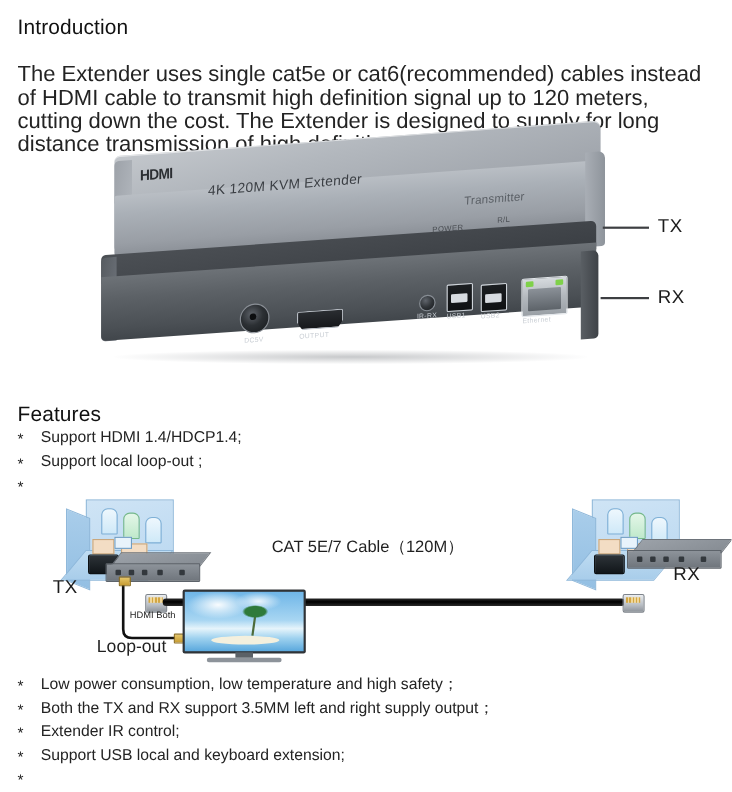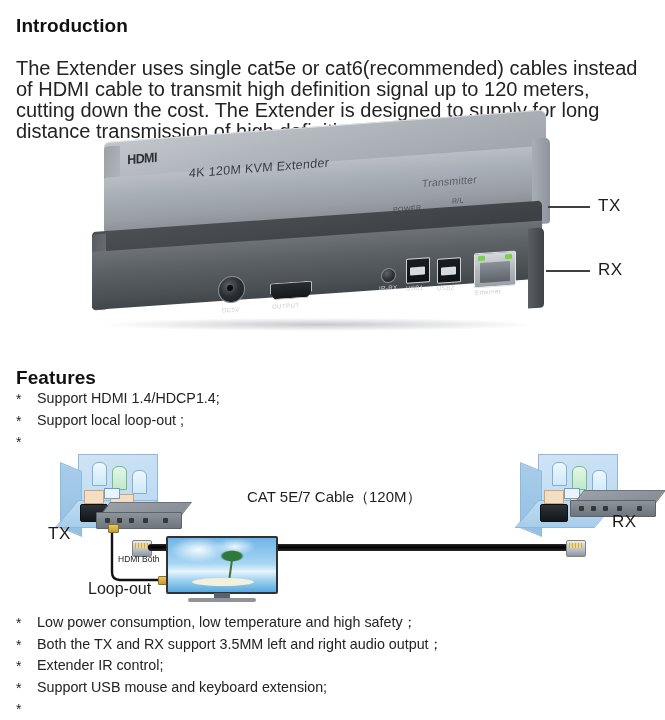--- a/index.html
+++ b/index.html
@@ -14,21 +14,21 @@
     overflow: hidden;
     font-family: "Liberation Sans", sans-serif;
     color: #1c1c1c;
     -webkit-font-smoothing: antialiased;
   }
 
   
   .section-heading {
     position: absolute;
     font-size: 19px;
-    font-weight: bold;
+    font-weight: normal;
     letter-spacing: 0.1px;
     color: #111111;
   }
   #intro-heading { left: 16px; top: 2px; }
   #features-heading { left: 16px; top: 354px; }
 
   
   .body-paragraph {
     position: absolute;
     left: 16px;
@@ -701,26 +701,26 @@
   <div class="diagram-endpoint-label" id="diagram-rx-label">RX</div>
 </div>
 
 <ul class="feature-list" id="features-list-bottom">
   <li>
     <span class="bullet-star">*</span>
     <span>Low power consumption, low temperature and high safety；</span>
   </li>
   <li>
     <span class="bullet-star">*</span>
-    <span>Both the TX and RX support 3.5MM left and right audio output；</span>
+    <span>Both the TX and RX support 3.5MM left and right supply output；</span>
   </li>
   <li>
     <span class="bullet-star">*</span>
     <span>Extender IR control;</span>
   </li>
   <li>
     <span class="bullet-star">*</span>
-    <span>Support USB mouse and keyboard extension;</span>
+    <span>Support USB local and keyboard extension;</span>
   </li>
   <li>
     <span class="bullet-star">*</span>
   </li>
 </ul>
 
 </body></html>

